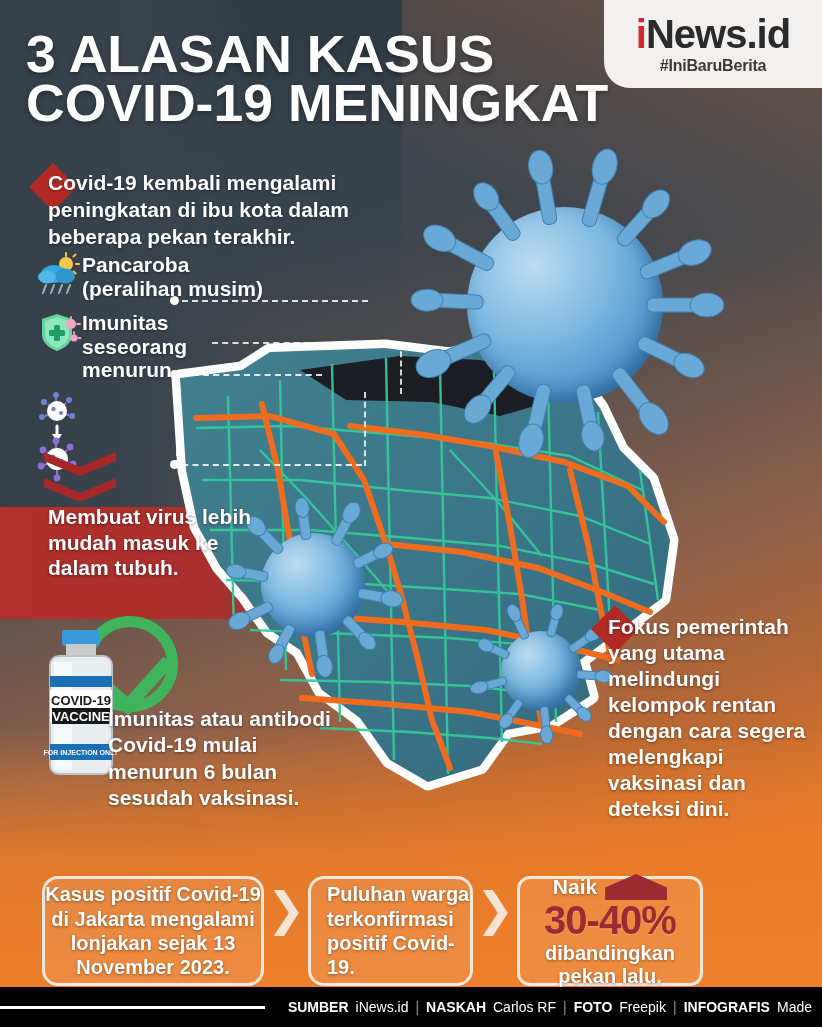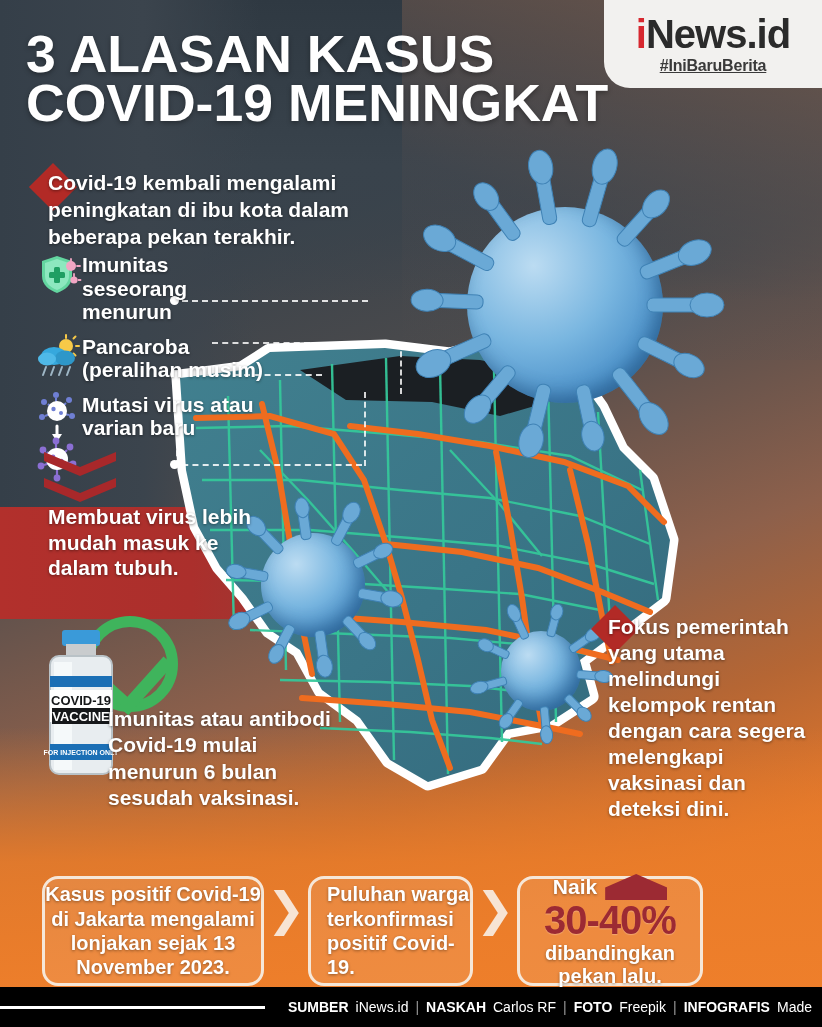--- a/index.html
+++ b/index.html
@@ -59,21 +59,21 @@
     display:flex; flex-direction:column;
     align-items:center; justify-content:center;
   }
   .logo-main{
     font-size:40px; font-weight:bold; letter-spacing:-1px;
     color:#2b2b2b; line-height:1;
   }
   .logo-main .i{ color:#d7282f; }
   .logo-tag{
     font-size:16px; font-weight:bold; color:#3a3a3a;
-    margin-top:3px; letter-spacing:-.2px;text-decoration:underline;
+    margin-top:3px; letter-spacing:-.2px;
   }
 
   
   .title{
     position:absolute; left:26px; top:30px; width:620px;
     color:#fff;
     font-family:"Liberation Sans Narrow","Liberation Sans",sans-serif;
     font-weight:bold;
     font-size:52px; line-height:.94;
     letter-spacing:0px;
@@ -166,21 +166,21 @@
     border-radius:16px;
     background:rgba(255,255,255,.10);
     color:#fff; font-weight:bold;
     text-align:center;
     display:flex; align-items:center; justify-content:center;
     text-shadow:0 1px 3px rgba(0,0,0,.4);
     margin-top:44px;
   }
   .step.s1{ width:222px; height:110px; font-size:20px; line-height:1.22; }
   .step.s2{ width:165px; height:110px; font-size:20px; line-height:1.22; text-align:left; padding-left:16px; justify-content:center; }
-  .step.s3{ width:186px; height:110px; }
+  .step.s3{ width:186px; height:110px;border-radius:13px; }
   .arrow{
     width:44px; text-align:center; color:#f7e4d4; font-size:46px;
     font-weight:bold; line-height:1;
     font-family:"DejaVu Sans", sans-serif;
   }
   .naik-row{ display:flex; align-items:center; justify-content:center; gap:8px; }
   .naik-label{ font-size:21px; color:#fff; }
   .up-arrow{
     width:62px; height:26px; background:#9c2a33;
     clip-path:polygon(50% 0, 100% 52%, 100% 100%, 0 100%, 0 52%);
@@ -459,63 +459,63 @@
   <div class="dot" style="left:170px; top:370px;"></div>
   <div class="dashbox" style="left:176px; top:392px; width:190px; height:74px; border-top:none; border-bottom:none;"></div>
   <div class="dashline" style="left:172px; top:464px; width:190px;"></div>
   <div class="dot" style="left:170px; top:460px;"></div>
 
   <div class="reasons">
 
     <div class="reason">
       <div class="ico">
         <svg width="46" height="46" viewBox="0 0 46 46">
-          <path d="M21 4 L36 9 V24 C36 33 29 38 21 41 C13 38 6 33 6 24 V9 Z" fill="#63d6a0"></path>
-          <path d="M21 7 L33 11 V24 C33 31 27.5 35.5 21 38 C14.5 35.5 9 31 9 24 V11 Z" fill="#8de8bf"></path>
-          <g fill="#1f9f63">
-            <rect x="18" y="15" width="6" height="16" rx="1.5"></rect>
-            <rect x="13" y="20" width="16" height="6" rx="1.5"></rect>
-          </g>
-          <g fill="#f2a6c4">
-            <circle cx="35" cy="14" r="5"></circle>
-              <circle cx="38" cy="28" r="3.6"></circle>
-          </g>
-          <g stroke="#f2a6c4" stroke-width="1.8" stroke-linecap="round">
-            <line x1="35" y1="7" x2="35" y2="10"></line>
-              <line x1="41" y1="14" x2="44" y2="14"></line>
-            <line x1="38" y1="22" x2="38" y2="24.5"></line>
-              <line x1="42.5" y1="28" x2="44.5" y2="28"></line>
-          </g>
-        </svg>
-      </div>
-      <div class="txt">Imunitas seseorang menurun</div>
-    </div>
-
-    <div class="reason">
-      <div class="ico">
-        <svg width="46" height="46" viewBox="0 0 46 46">
           <circle cx="30" cy="12" r="7" fill="#f7c948"></circle>
           <g stroke="#f7c948" stroke-width="2" stroke-linecap="round">
             <line x1="30" y1="1" x2="30" y2="4"></line>
               <line x1="40" y1="12" x2="43" y2="12"></line>
             <line x1="37.5" y1="4.5" x2="39.5" y2="2.5"></line>
               <line x1="37.5" y1="19.5" x2="39.5" y2="21.5"></line>
           </g>
           <ellipse cx="18" cy="22" rx="13" ry="9" fill="#36a8dd"></ellipse>
           <ellipse cx="29" cy="24" rx="10" ry="7.5" fill="#2e97c9"></ellipse>
           <ellipse cx="11" cy="25" rx="9" ry="6.5" fill="#4fb9e8"></ellipse>
           <g stroke="#9fb7c6" stroke-width="2" stroke-linecap="round">
             <line x1="10" y1="33" x2="7" y2="41"></line>
               <line x1="18" y1="33" x2="15" y2="41"></line>
             <line x1="26" y1="33" x2="23" y2="41"></line>
               <line x1="34" y1="33" x2="31" y2="41"></line>
           </g>
         </svg>
       </div>
       <div class="txt">Pancaroba (peralihan musim)</div>
+    </div>
+
+    <div class="reason">
+      <div class="ico">
+        <svg width="46" height="46" viewBox="0 0 46 46">
+          <path d="M21 4 L36 9 V24 C36 33 29 38 21 41 C13 38 6 33 6 24 V9 Z" fill="#63d6a0"></path>
+          <path d="M21 7 L33 11 V24 C33 31 27.5 35.5 21 38 C14.5 35.5 9 31 9 24 V11 Z" fill="#8de8bf"></path>
+          <g fill="#1f9f63">
+            <rect x="18" y="15" width="6" height="16" rx="1.5"></rect>
+            <rect x="13" y="20" width="16" height="6" rx="1.5"></rect>
+          </g>
+          <g fill="#f2a6c4">
+            <circle cx="35" cy="14" r="5"></circle>
+              <circle cx="38" cy="28" r="3.6"></circle>
+          </g>
+          <g stroke="#f2a6c4" stroke-width="1.8" stroke-linecap="round">
+            <line x1="35" y1="7" x2="35" y2="10"></line>
+              <line x1="41" y1="14" x2="44" y2="14"></line>
+            <line x1="38" y1="22" x2="38" y2="24.5"></line>
+              <line x1="42.5" y1="28" x2="44.5" y2="28"></line>
+          </g>
+        </svg>
+      </div>
+      <div class="txt">Imunitas seseorang menurun</div>
     </div>
 
     <div class="reason">
       <div class="ico" style="height:90px;">
         <svg width="46" height="90" viewBox="0 0 46 90">
           <g>
             <g fill="#6f7fd4">
               <circle cx="8" cy="10" r="3"></circle>
                 <circle cx="33" cy="8" r="3"></circle>
               <circle cx="36" cy="24" r="3"></circle>
@@ -553,21 +553,20 @@
                 <line x1="8" y1="27" x2="14" y2="25"></line>
               <line x1="20" y1="6" x2="20" y2="12"></line>
                 <line x1="21" y1="37" x2="21" y2="31"></line>
             </g>
             <circle cx="21" cy="21" r="11" fill="#ffffff"></circle>
             <circle cx="17" cy="19" r="2.4" fill="#8b6fd4"></circle>
             <circle cx="25.5" cy="23" r="2.2" fill="#8b6fd4"></circle>
           </g>
         </svg>
       </div>
-      <div class="txt">Mutasi virus atau varian baru</div>
     </div>
   </div>
 
   <div class="chevrons">
     <div class="chev" style="top:0;"></div>
     <div class="chev" style="top:26px;"></div>
   </div>
 
   <div class="tblock redtext">Membuat virus lebih mudah masuk ke dalam tubuh.</div>
 

